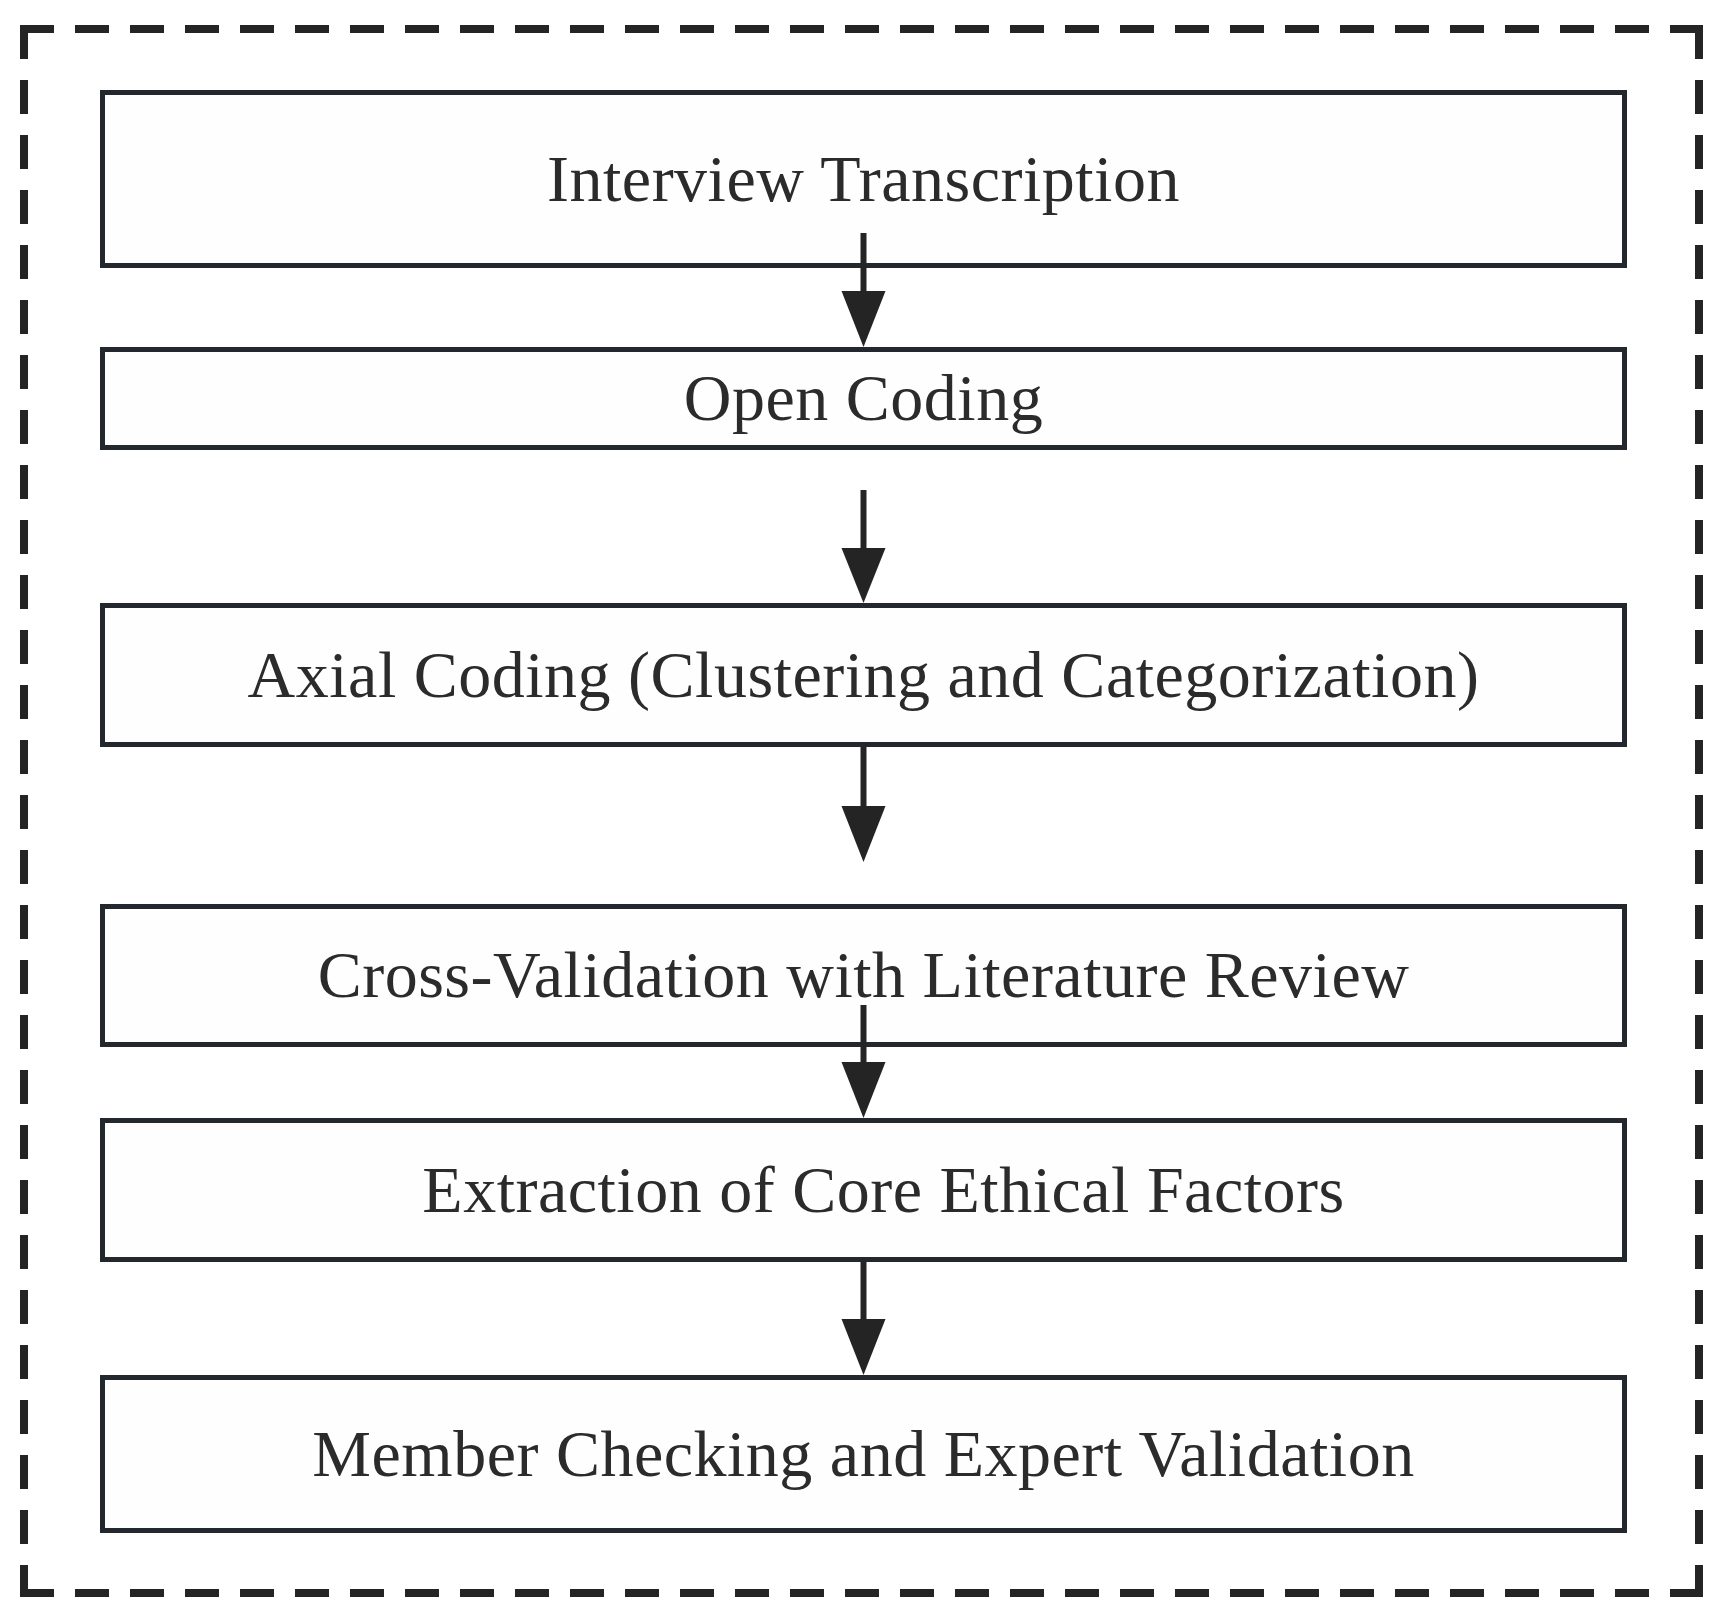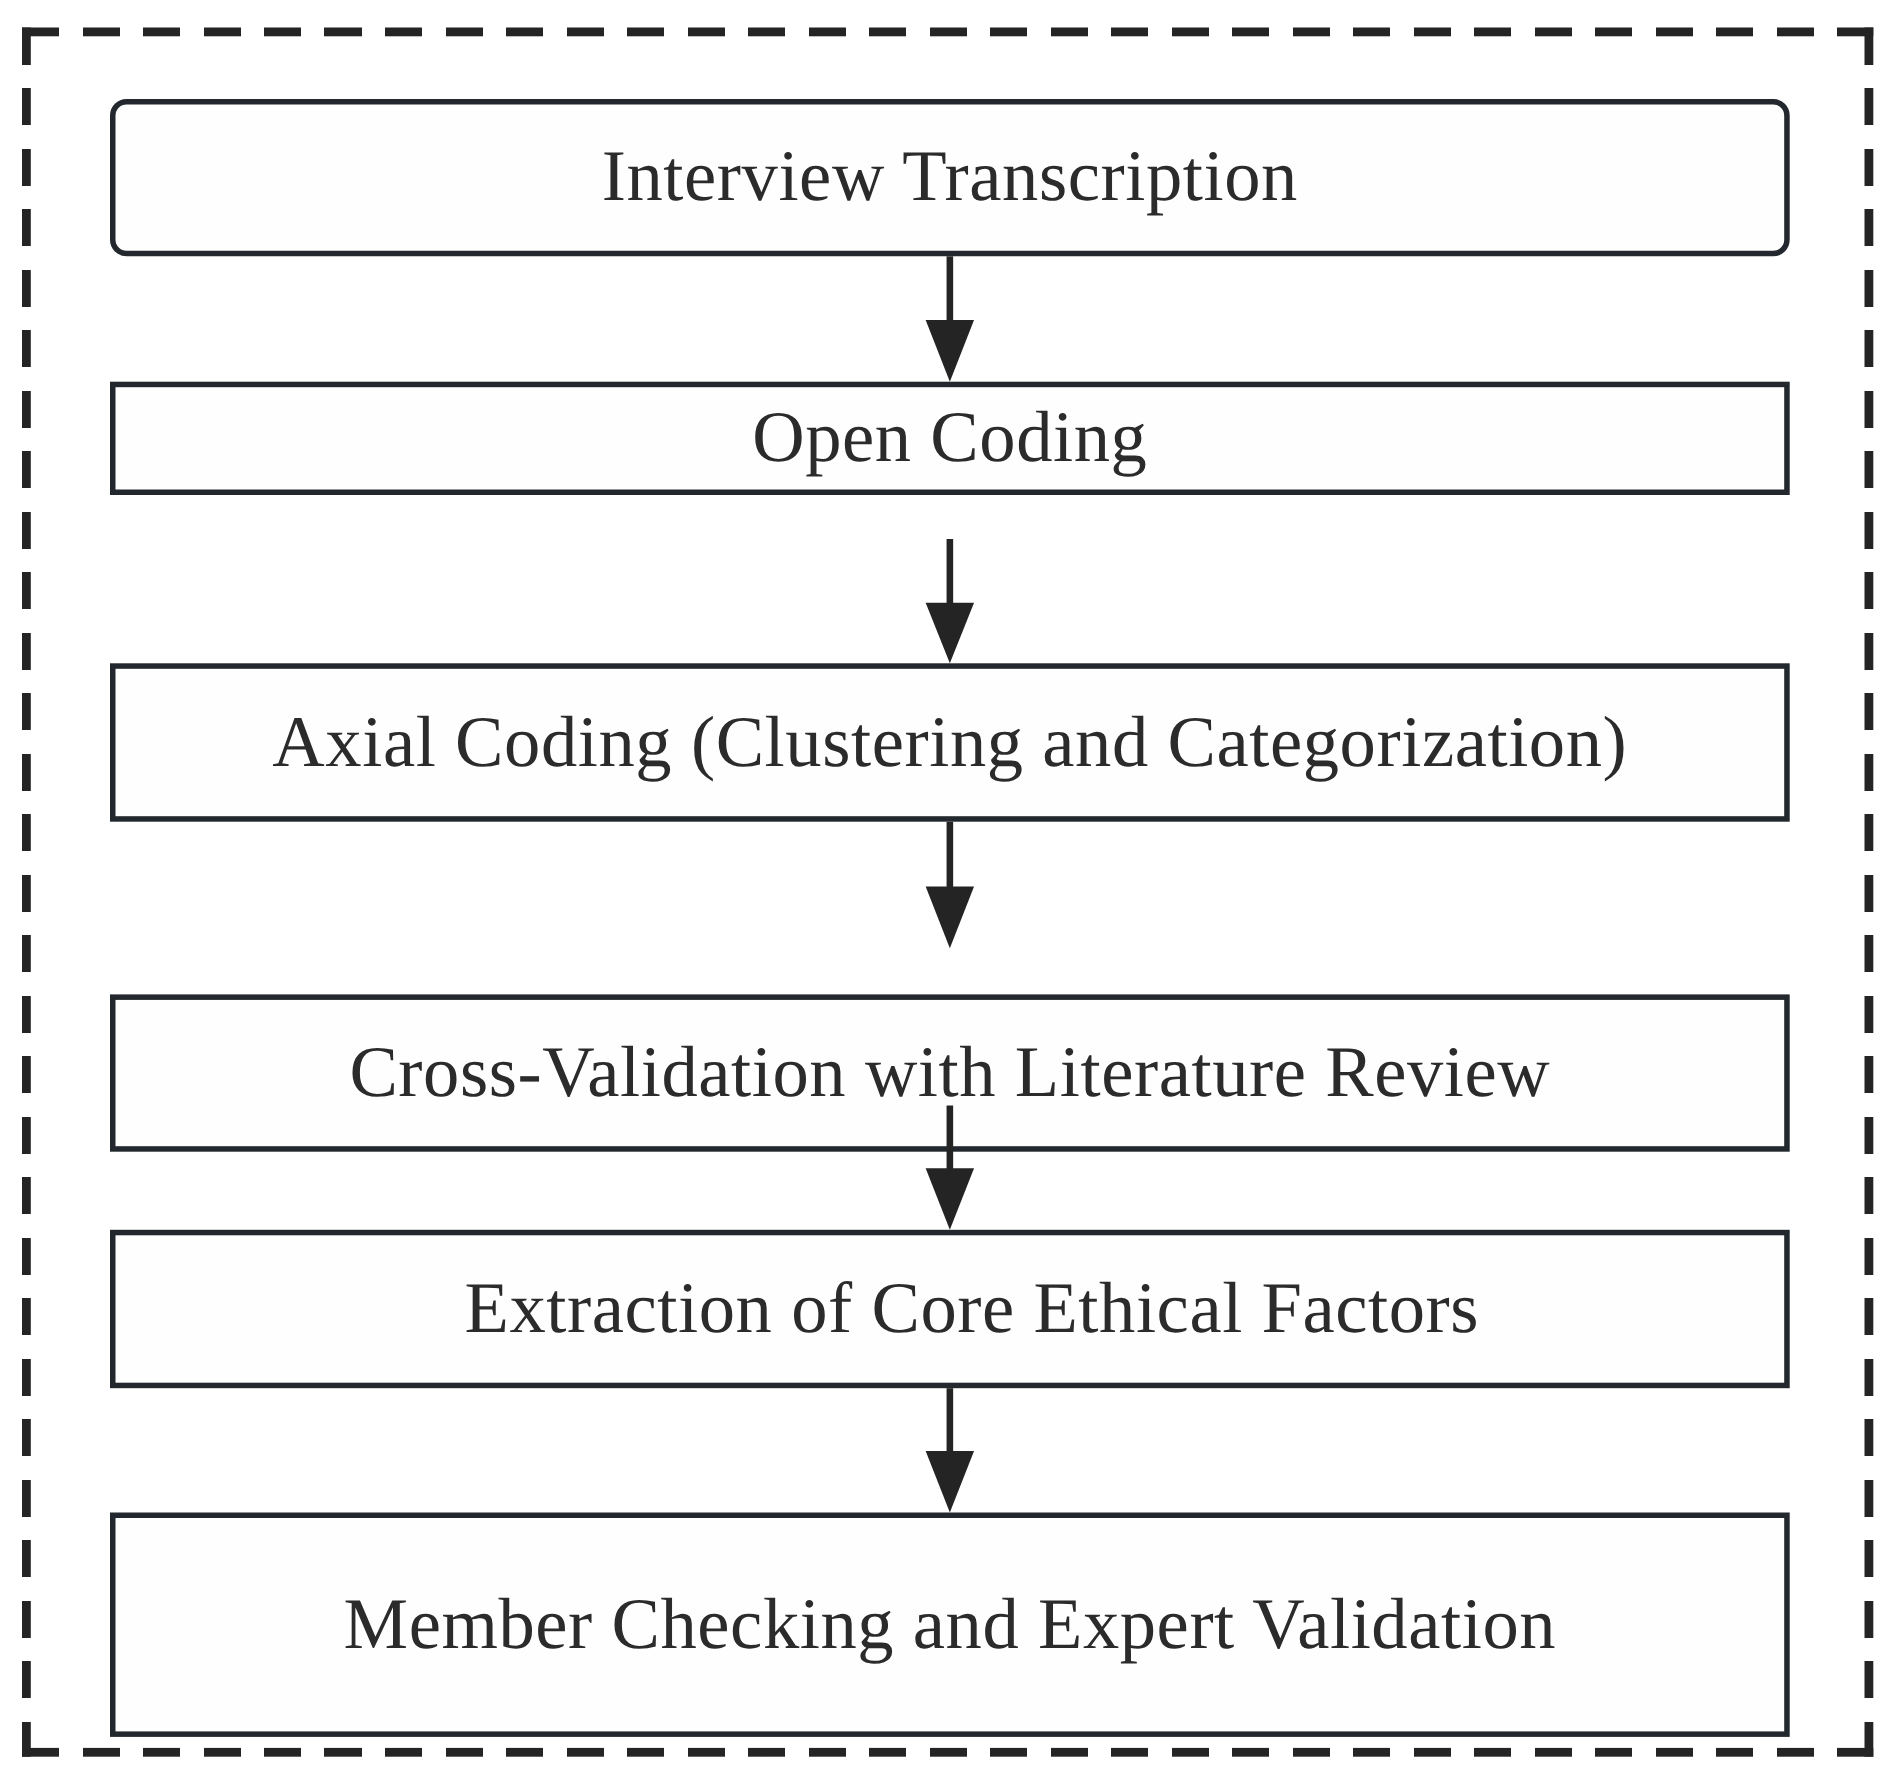--- a/index.html
+++ b/index.html
@@ -43,26 +43,26 @@
     justify-content: center;
     text-align: center;
   }
   .flow-box .label {
     font-size: 66px;
     line-height: 1.1;
     color: var(--text);
     letter-spacing: 0.5px;
     white-space: nowrap;
   }
-  .box-1 { top: 90px;   height: 143px; border-radius: 15px; }
+  .box-1 { top: 90px;   height: 178px; }
   .box-2 { top: 347px;  height: 103px; }
   .box-3 { top: 603px;  height: 144px; }
   .box-4 { top: 904px;  height: 143px; }
   .box-5 { top: 1118px; height: 144px; padding-left: 40px; }
-  .box-6 { top: 1375px; height: 204px; }
+  .box-6 { top: 1375px; height: 158px; }
   .arrows {
     position: absolute;
     left: 0;
     top: 0;
     width: 1726px;
     height: 1624px;
     pointer-events: none;
   }
   .arrows line {
     stroke: var(--line);

